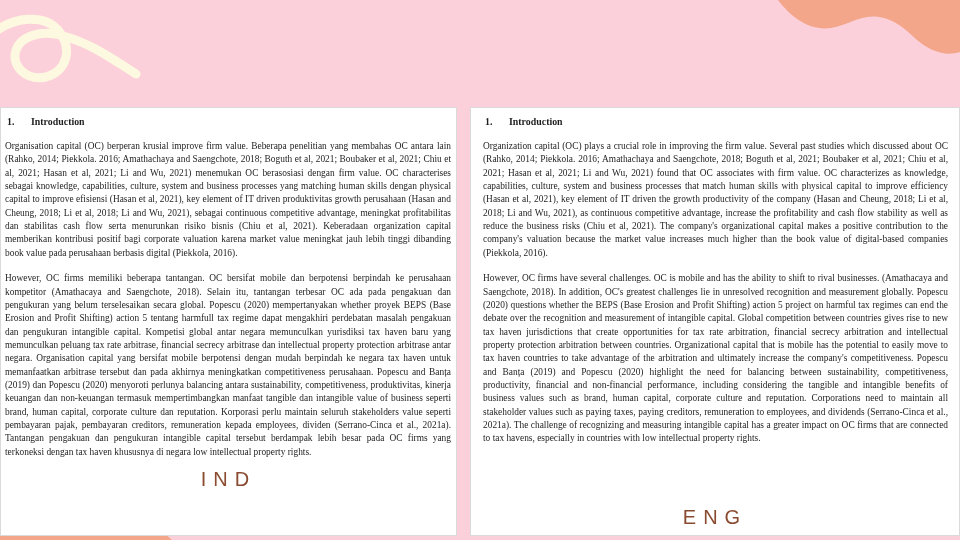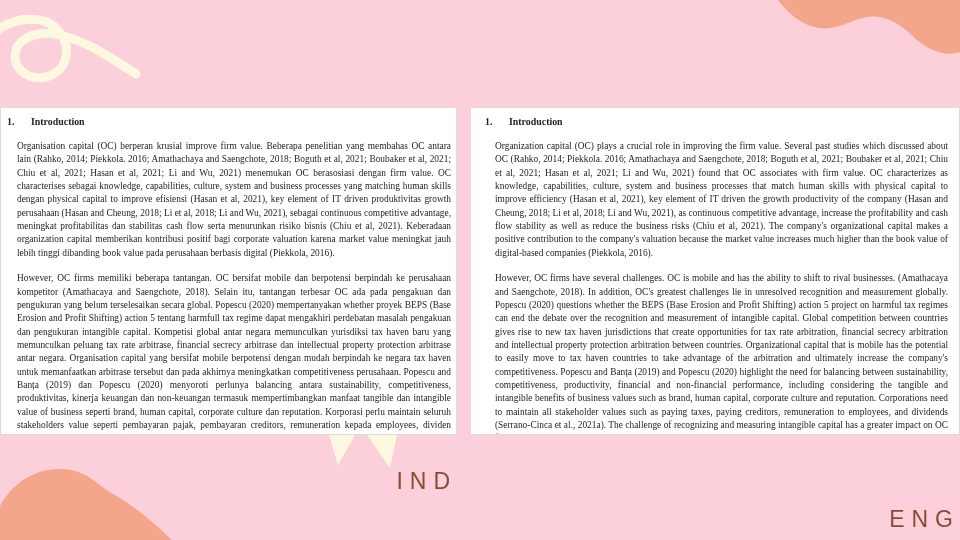--- a/index.html
+++ b/index.html
@@ -10,48 +10,48 @@
     background: #FBD0DA;
     font-family: "Liberation Serif", serif;
   }
   .decor-layer {
     position: absolute; inset: 0;
     z-index: 0;
   }
   .sheet {
     position: absolute;
     top: 107px;
-    height: 328px;
+    height: 429px;
     background: #ffffff;
     border: 1px solid #dadada;
     box-sizing: border-box;
     z-index: 2;
     overflow: hidden;
     color: #1e1e1e;
     font-size: 9.4px;
     line-height: 1.42;
     text-align: justify;
   }
   .sheet-left  { left: 0;     width: 457px; padding: 6px 5px 4px 4px; }
   .sheet-right { left: 470px; width: 490px; padding: 6px 11px 4px 12px; }
   .doc-heading {
     font-weight: bold;
     font-size: 9.9px;
     margin: 1px 0 11px 2px;
   }
   .doc-heading .h-num { display: inline-block; width: 24px; }
-  .sheet p { margin: 0 0 12px 12px; }
+  .sheet p { margin: 0 0 12px 0; }
   .lang-label {
     position: absolute;
     top: 468px;
     z-index: 3;
-    text-align: right;
+    text-align: center;
     font-family: "Liberation Sans", sans-serif;
     font-weight: 300;
-    font-size: 23px;
+    font-size: 20px;
     letter-spacing: 7px;
     color: #8B4B31;
   }
   .lang-label-ind { left: 0;     width: 457px; }
   .lang-label-eng { left: 470px; width: 490px; margin-top: 38px; }
 </style>
 </head>
 <body>
 
 <div class="decor-layer">

